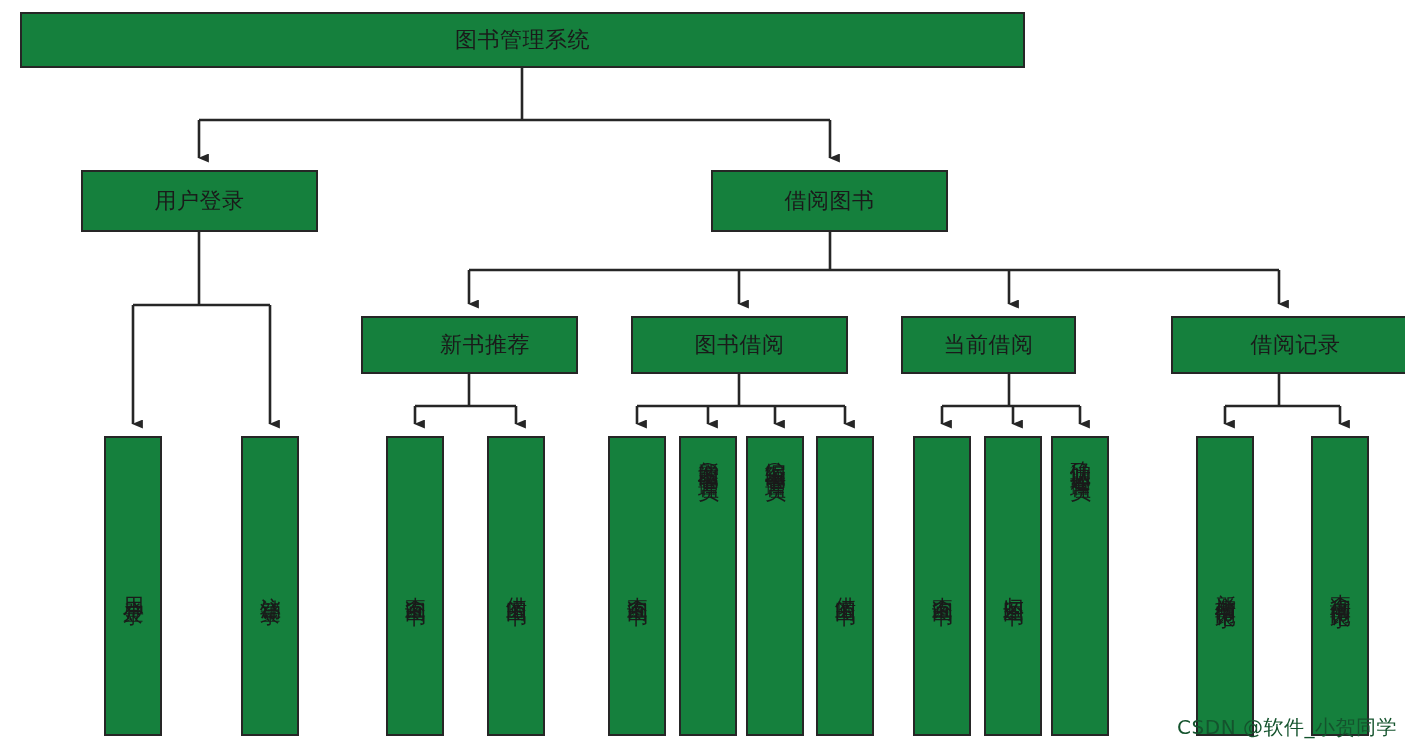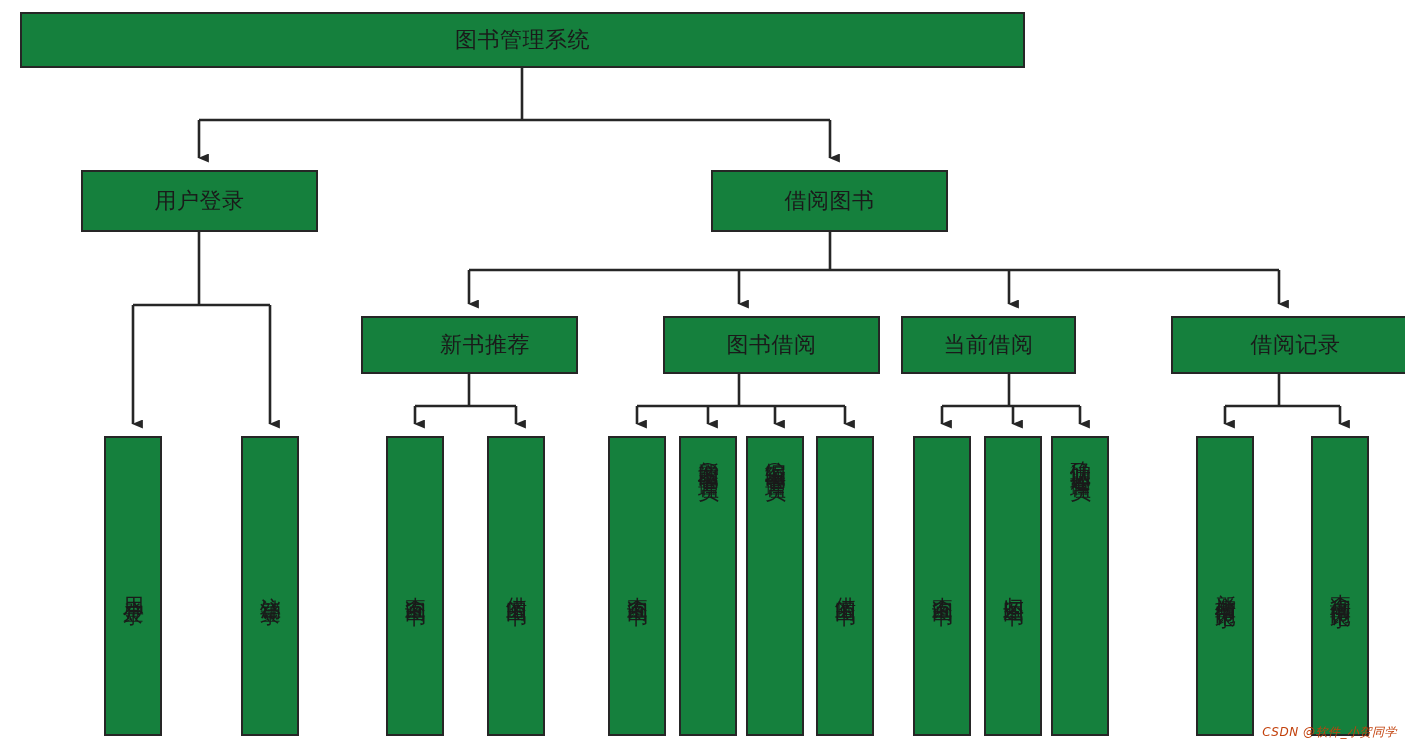--- a/index.html
+++ b/index.html
@@ -68,25 +68,24 @@
     white-space: nowrap;
   }
   .node.vert.short {
     align-items: center;
     padding-top: 0;
   }
   .watermark {
     position: absolute;
     right: 8px;
     bottom: 6px;
-    font-size: 12px;
-    color: #c2410c;
+    font-size: 20px;
+    color: #14532d;
     white-space: nowrap;
     letter-spacing: 0.5px;
-    font-style: italic;
   }
 </style>
 </head>
 <body>
 
 <div id="diagram-root">
 
   <svg class="connectors" viewBox="0 0 1405 747" xmlns="http://www.w3.org/2000/svg">
     <defs>
       <marker id="arrow" viewBox="0 0 10 12" refX="5" refY="11" markerWidth="9" markerHeight="11" orient="auto-start-reverse" markerUnits="userSpaceOnUse">
@@ -146,21 +145,21 @@
   </div>
 
   <div class="node horiz" style="left:711px; top:170px; width:237px; height:62px;">
     <span class="label">借阅图书</span>
   </div>
 
   <div class="node horiz" style="left:361px; top:316px; width:217px; height:58px;padding-left:31px;">
     <span class="label">新书推荐</span>
   </div>
 
-  <div class="node horiz" style="left:631px; top:316px; width:217px; height:58px;margin-left:32px;">
+  <div class="node horiz" style="left:631px; top:316px; width:217px; height:58px;">
     <span class="label">图书借阅</span>
   </div>
 
   <div class="node horiz" style="left:901px; top:316px; width:175px; height:58px;">
     <span class="label">当前借阅</span>
   </div>
 
   <div class="node horiz" style="left:1171px; top:316px; width:249px; height:58px;">
     <span class="label">借阅记录</span>
   </div>

